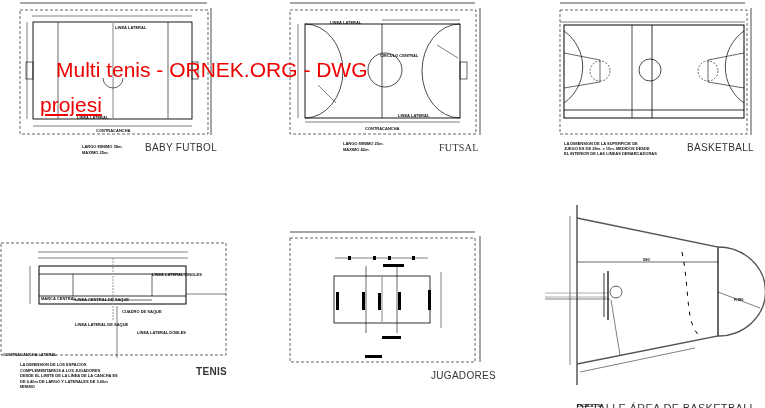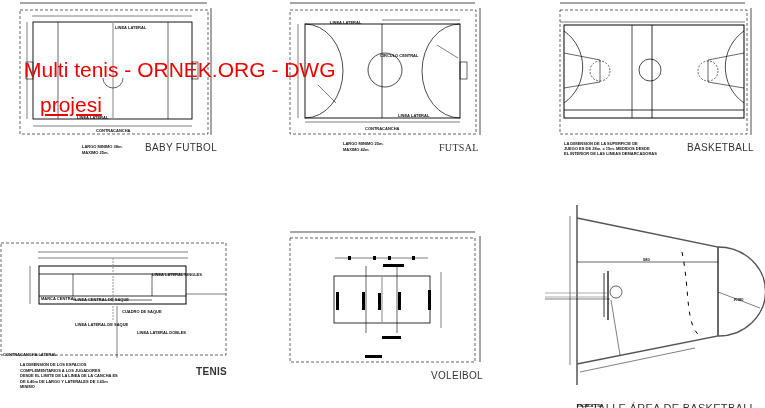--- a/index.html
+++ b/index.html
@@ -124,21 +124,21 @@
     <line x1="611" y1="300" x2="620" y2="355" stroke-width="0.5"></line>
     <path d="M682,252 C690,290 685,325 700,336" stroke-width="1" stroke-dasharray="4,6"></path>
     <line x1="580" y1="372" x2="695" y2="348" stroke-width="0.5"></line>
   </g>
 </svg>
 
 <div class="title" style="left:145px;top:142px;">BABY FUTBOL</div>
 <div class="title" style="left:439px;top:142px;font-family:Liberation Serif, serif;">FUTSAL</div>
 <div class="title" style="left:687px;top:142px;">BASKETBALL</div>
 <div class="title" style="left:196px;top:366px;font-weight:bold;">TENIS</div>
-<div class="title" style="left:431px;top:370px;">VOLEIBOL</div>
+<div class="title" style="left:431px;top:370px;">JUGADORES</div>
 <div class="title" style="left:576px;top:402px;font-size:11px;">DETALLE ÁREA DE BASKETBALL</div>
 <div class="note" style="left:577px;top:403px;">ESCALA 1:50</div>
 
 <div class="note" style="left:82px;top:144px;">LARGO MINIMO 38m.</div>
 <div class="note" style="left:82px;top:150px;">MAXIMO 25m.</div>
 <div class="note" style="left:343px;top:141px;">LARGO MINIMO 25m.</div>
 <div class="note" style="left:343px;top:147px;">MAXIMO 42m.</div>
 <div class="note" style="left:564px;top:141px;">LA DIMENSION DE LA SUPERFICIE DE</div>
 <div class="note" style="left:564px;top:146px;">JUEGO ES DE 28m. x 15m. MEDIDOS DESDE</div>
 <div class="note" style="left:564px;top:151px;">EL INTERIOR DE LAS LINEAS DEMARCADORAS</div>
@@ -158,14 +158,14 @@
 <div class="note" style="left:152px;top:272px;">LINEA LATERAL SINGLES</div>
 <div class="note" style="left:41px;top:296px;">MARCA CENTRAL</div>
 <div class="note" style="left:75px;top:297px;">LINEA CENTRAL DE SAQUE</div>
 <div class="note" style="left:122px;top:309px;">CUADRO DE SAQUE</div>
 <div class="note" style="left:75px;top:322px;">LINEA LATERAL DE SAQUE</div>
 <div class="note" style="left:137px;top:330px;">LINEA LATERAL DOBLES</div>
 <div class="note" style="left:3px;top:352px;">CONTRACANCHA LATERAL</div>
 <div class="note" style="left:643px;top:257px;">580</div>
 <div class="note" style="left:734px;top:297px;">R180</div>
 
-<div class="wm" style="left:24px;top:58px;text-align:center;">Multi tenis - ORNEK.ORG - DWG</div>
+<div class="wm" style="left:56px;top:58px;text-align:center;">Multi tenis - ORNEK.ORG - DWG</div>
 <div class="wm" style="left:40px;top:93px;text-decoration:underline;">projesi</div>
 
 </body></html>

